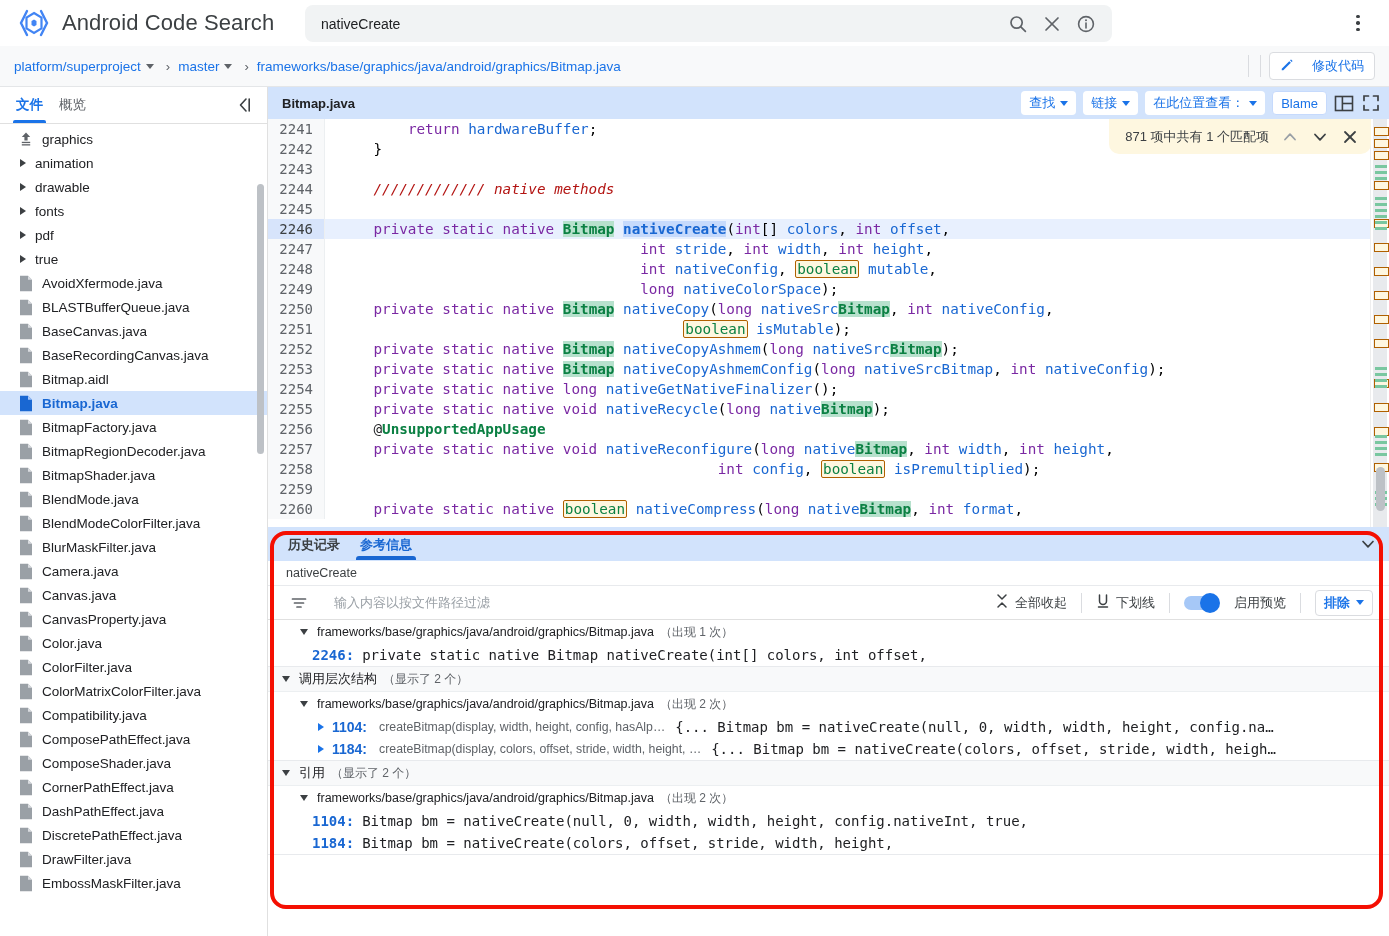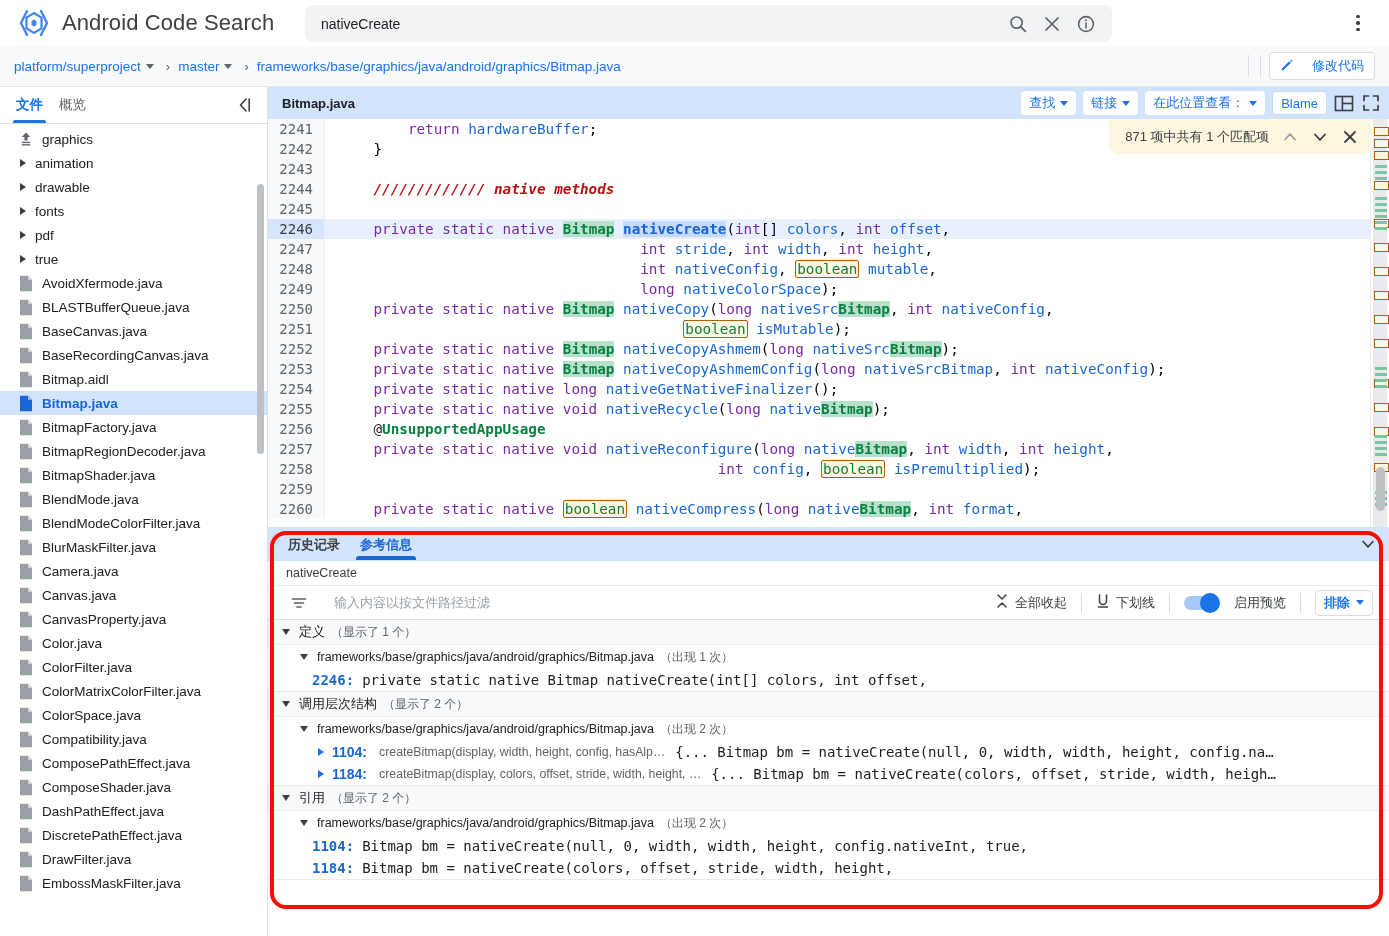--- a/index.html
+++ b/index.html
@@ -141,21 +141,21 @@
   .lno {
     width: 57px; min-width:57px; text-align: right; padding-right: 11px;
     color: #5f6368; font-size: 14px; background: #f8f9fa; height: 20px; line-height: 20px;
     border-right: 1px solid #eceff1; user-select:none;
   }
   .cline.hl .lno { background:#d7e4fb; color:#3c4043; }
   .ctext { padding-left: 14px; flex: 1; overflow: hidden; height:20px; line-height:20px; }
 
   .k  { color: #7a28a3; }   
   .ty { color: #1967d2; }
-  .cm { color: #b31412; font-style: italic; font-weight: bold; }
+  .cm { color: #b31412; font-style: italic; }
   .an { color: #0b8043; font-weight:bold; }
   .pl { color: #202124; }
   .hlgreen { background:#b7e1cd; color:#0b8043; font-weight:bold; }
   .hlblue  { background:#c6dafc; color:#1967d2; font-weight:bold; }
   .boxkw { border: 1px solid #b06000; background:#fef7e0; color:#0b8043; font-weight:normal; padding:0 1px; border-radius:2px;}
 
   .minimap {
     position:absolute; right: 0; top: 0; width: 19px; height: 408px;
     background: #fff; border-left:1px solid #eee; overflow:hidden;
   }
@@ -492,42 +492,42 @@
                 <path d="M1 .8 h8 l4 4 v11.4 h-12 z" fill="#9aa0a6"></path>
                 <path d="M9 .8 l4 4 h-4 z" fill="#dadce0"></path>
               </svg></span>
             <span>ColorMatrixColorFilter.java</span>
           </div>
           <div class="trow">
             <span class="fico"><svg width="14" height="17" viewBox="0 0 14 17">
                 <path d="M1 .8 h8 l4 4 v11.4 h-12 z" fill="#9aa0a6"></path>
                 <path d="M9 .8 l4 4 h-4 z" fill="#dadce0"></path>
               </svg></span>
-            <span>ColorSpace.java</span>
-          </div>
-          <div class="trow">
-            <span class="fico"><svg width="14" height="17" viewBox="0 0 14 17">
-                <path d="M1 .8 h8 l4 4 v11.4 h-12 z" fill="#9aa0a6"></path>
-                <path d="M9 .8 l4 4 h-4 z" fill="#dadce0"></path>
-              </svg></span>
             <span>Compatibility.java</span>
           </div>
           <div class="trow">
             <span class="fico"><svg width="14" height="17" viewBox="0 0 14 17">
                 <path d="M1 .8 h8 l4 4 v11.4 h-12 z" fill="#9aa0a6"></path>
                 <path d="M9 .8 l4 4 h-4 z" fill="#dadce0"></path>
               </svg></span>
             <span>ComposePathEffect.java</span>
           </div>
           <div class="trow">
             <span class="fico"><svg width="14" height="17" viewBox="0 0 14 17">
                 <path d="M1 .8 h8 l4 4 v11.4 h-12 z" fill="#9aa0a6"></path>
                 <path d="M9 .8 l4 4 h-4 z" fill="#dadce0"></path>
               </svg></span>
             <span>ComposeShader.java</span>
+          </div>
+          <div class="trow">
+            <span class="fico"><svg width="14" height="17" viewBox="0 0 14 17">
+                <path d="M1 .8 h8 l4 4 v11.4 h-12 z" fill="#9aa0a6"></path>
+                <path d="M9 .8 l4 4 h-4 z" fill="#dadce0"></path>
+              </svg></span>
+            <span>CornerPathEffect.java</span>
           </div>
           <div class="trow">
             <span class="fico"><svg width="14" height="17" viewBox="0 0 14 17">
                 <path d="M1 .8 h8 l4 4 v11.4 h-12 z" fill="#9aa0a6"></path>
                 <path d="M9 .8 l4 4 h-4 z" fill="#dadce0"></path>
               </svg></span>
             <span>DashPathEffect.java</span>
           </div>
           <div class="trow">
             <span class="fico"><svg width="14" height="17" viewBox="0 0 14 17">
@@ -711,25 +711,20 @@
         <div class="fa" style="padding-right:8px;">
           <div class="excl">
             <span>排除</span>
             <span class="tb-caret"></span>
           </div>
         </div>
       </div>
     </div>
 
     <div class="results" id="results">
-        <div class="sechead">
-          <span class="tri-d"></span>
-          <span>定义</span>
-          <span class="sub">（显示了 1 个）</span>
-        </div>
         <div class="filehead">
           <span class="tri-d"></span>
           <span>frameworks/base/graphics/java/android/graphics/Bitmap.java</span>
           <span class="sub">（出现 1 次）</span>
         </div>
         <div class="codeline"><span class="lnum">2246:</span><span>private static native Bitmap nativeCreate(int[] colors, int offset,</span></div>
         <div class="divider"></div>
         <div class="sechead">
           <span class="tri-d"></span>
           <span>调用层次结构</span>

